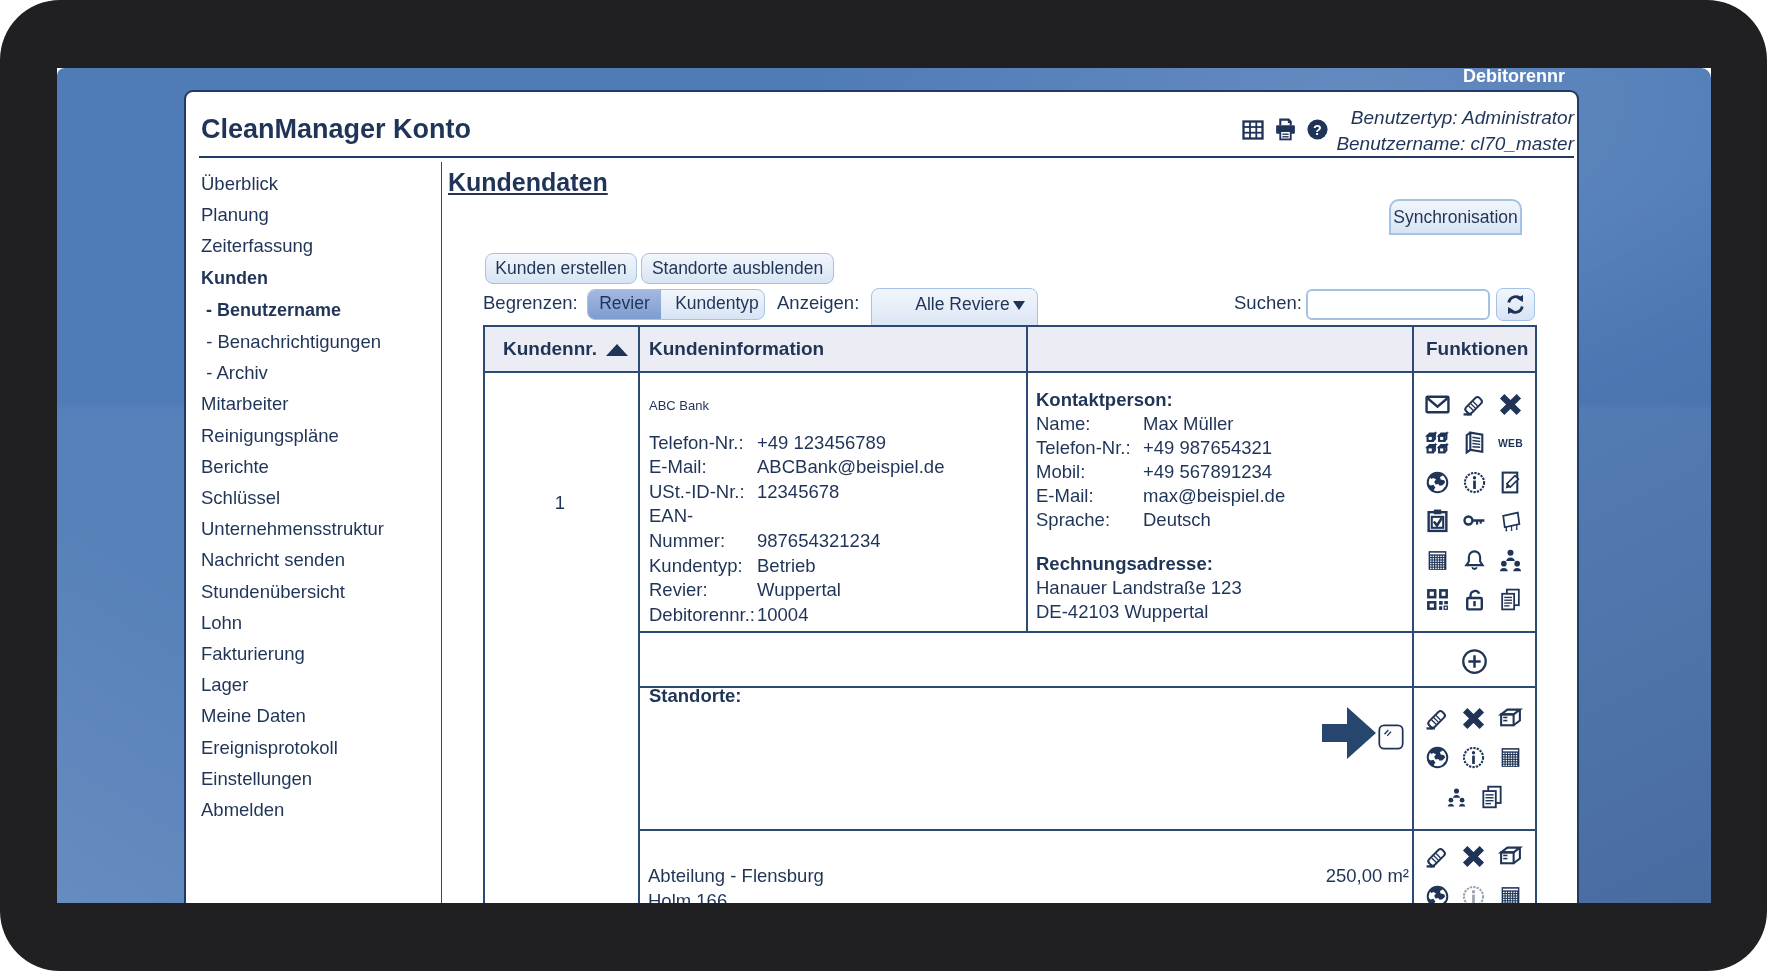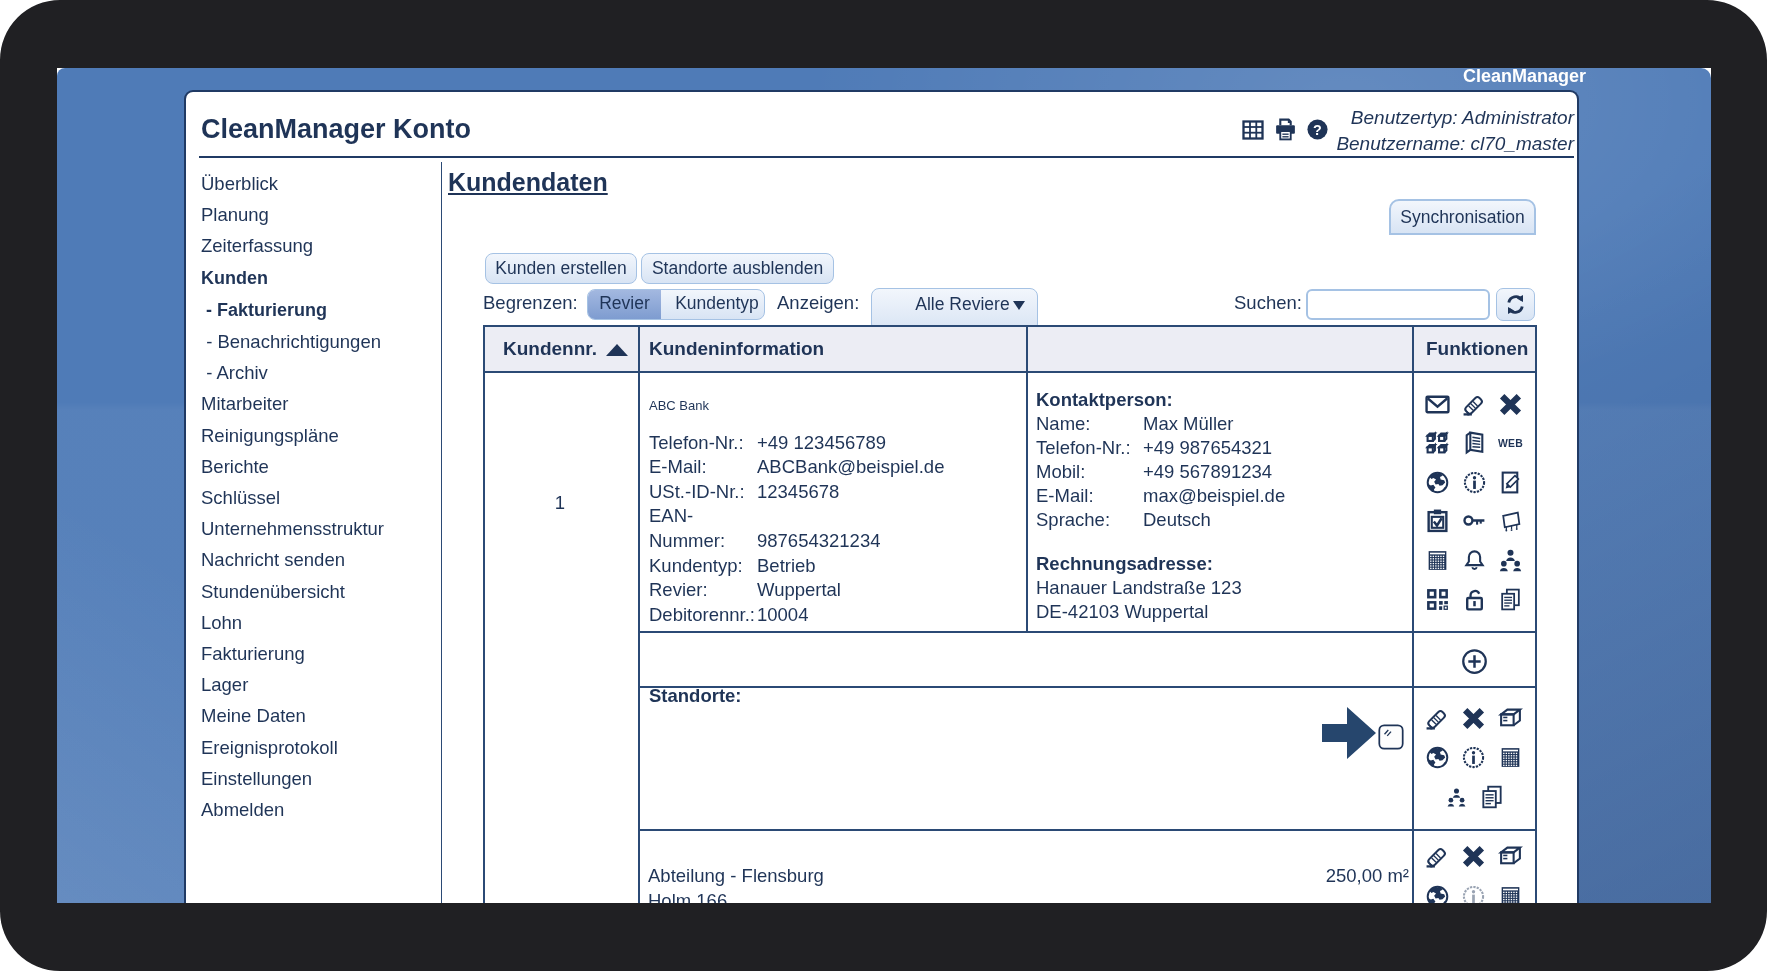--- a/index.html
+++ b/index.html
@@ -12,21 +12,21 @@
 #panel{background:#fff;border:2px solid #203a64;border-bottom:none;border-radius:9px 9px 0 0;}
 .nav{color:#1f3457;font-size:18.5px;line-height:31.2px;white-space:pre}
 .nav b{font-size:18px}
 .t{color:#1f3457;white-space:nowrap}
 .lbl{display:inline-block}
 .btn{background:linear-gradient(#f2f6fc,#d8e4f4);border:1.5px solid #a5c2e4;border-radius:8px;color:#1f3457;font-size:17.5px;text-align:center;white-space:nowrap}
 
 </style></head><body>
 <div id="wrap">
 <div id="screen">
-<div class="t" style="left:1406px;top:-1px;font-weight:bold;font-size:18px;line-height:1;color:#fff;">CleanManager</div>
+<div class="t" style="left:1406px;top:-1px;font-weight:bold;font-size:18px;line-height:1;color:#fff;">Debitorennr</div>
 <div id="panel" style="left:126.5px;top:22px;width:1395px;height:830px;position:absolute;"></div>
 <div class="t" style="left:144px;top:48px;font-size:27px;font-weight:bold;line-height:1;">CleanManager Konto</div>
 <div class="" style="left:142px;top:88px;width:1375px;height:2px;background:#203a64;"></div>
 <svg class="ic" style="left:1183.5px;top:49.5px;width:24px;height:24px;" viewBox="0 0 24 24">
         <rect x="2.5" y="3.5" width="19" height="17" fill="none" stroke="#1f3457" stroke-width="2.3"></rect>
         <g stroke="#1f3457" stroke-width="1.8">
           <line x1="2.5" y1="9" x2="21.5" y2="9"></line>
           <line x1="2.5" y1="14.7" x2="21.5" y2="14.7"></line>
           <line x1="9" y1="3.5" x2="9" y2="20.5"></line>
           <line x1="15.3" y1="3.5" x2="15.3" y2="20.5"></line>
@@ -42,40 +42,40 @@
       </svg>
 <svg class="ic" style="left:1248.5px;top:50.0px;width:23px;height:23px;" viewBox="0 0 24 24">
         <circle cx="12" cy="12" r="10.5" fill="#1f3457"></circle>
         <text x="12" y="17.5" font-family="Liberation Sans,sans-serif" font-size="15" font-weight="bold" fill="#fff" text-anchor="middle">?</text>
       </svg>
 <div class="t" style="right:137px;top:37px;text-align:right;font-style:italic;font-size:19px;line-height:26px;">Benutzertyp: Administrator<br>Benutzername: cl70_master</div>
 <div class="nav" style="left:144px;top:100px;">Überblick
 Planung
 Zeiterfassung
 <b>Kunden</b>
-<b> - Fakturierung</b>
+<b> - Benutzername</b>
  - Benachrichtigungen
  - Archiv
 Mitarbeiter
 Reinigungspläne
 Berichte
 Schlüssel
 Unternehmensstruktur
 Nachricht senden
 Stundenübersicht
 Lohn
 Fakturierung
 Lager
 Meine Daten
 Ereignisprotokoll
 Einstellungen
 Abmelden</div>
 <div class="" style="left:383.5px;top:94px;width:1.5px;height:741px;background:#2b4a75;"></div>
 <div class="t" style="left:391px;top:101.80000000000001px;font-size:25px;font-weight:bold;line-height:1;text-decoration:underline;">Kundendaten</div>
-<div class="btn" style="left:1332px;top:131px;width:147px;height:36px;line-height:33px;border-radius:10px 10px 0 0;border-width:2px;">Synchronisation</div>
+<div class="btn" style="left:1332px;top:131px;width:133px;height:36px;line-height:33px;border-radius:10px 10px 0 0;border-width:2px;">Synchronisation</div>
 <div class="btn" style="left:428px;top:185px;width:152px;height:31px;line-height:28px;">Kunden erstellen</div>
 <div class="btn" style="left:584px;top:185px;width:193px;height:31px;line-height:28px;">Standorte ausblenden</div>
 <div class="t" style="left:426px;top:223.5px;font-size:18.5px;">Begrenzen:</div>
 <div class="btn" style="left:530px;top:221px;width:178px;height:30.5px;padding:0;line-height:27px;overflow:hidden;"><span style="display:inline-block;width:73px;background:linear-gradient(#a3b8e0,#7e9cd0);height:100%;">Revier</span><span style="display:inline-block;width:112px;height:100%;">Kundentyp</span></div>
 <div class="t" style="left:720px;top:223.5px;font-size:18.5px;">Anzeigen:</div>
 <div class="btn" style="left:814px;top:220px;width:167px;height:44px;line-height:30px;text-align:center;padding-left:16px;">Alle Reviere</div>
 <div style="left:956px;top:233px;width:0;height:0;border-left:6.5px solid transparent;border-right:6.5px solid transparent;border-top:9px solid #1f3457;"></div>
 <div class="t" style="left:1177px;top:223.5px;font-size:18.5px;">Suchen:</div>
 <div class="" style="left:1249px;top:221px;width:184px;height:31px;background:#fff;border:2px solid #a5c2e4;border-radius:6px;"></div>
 <div class="btn" style="left:1439px;top:220px;width:39px;height:33px;border-radius:7px;"></div>

